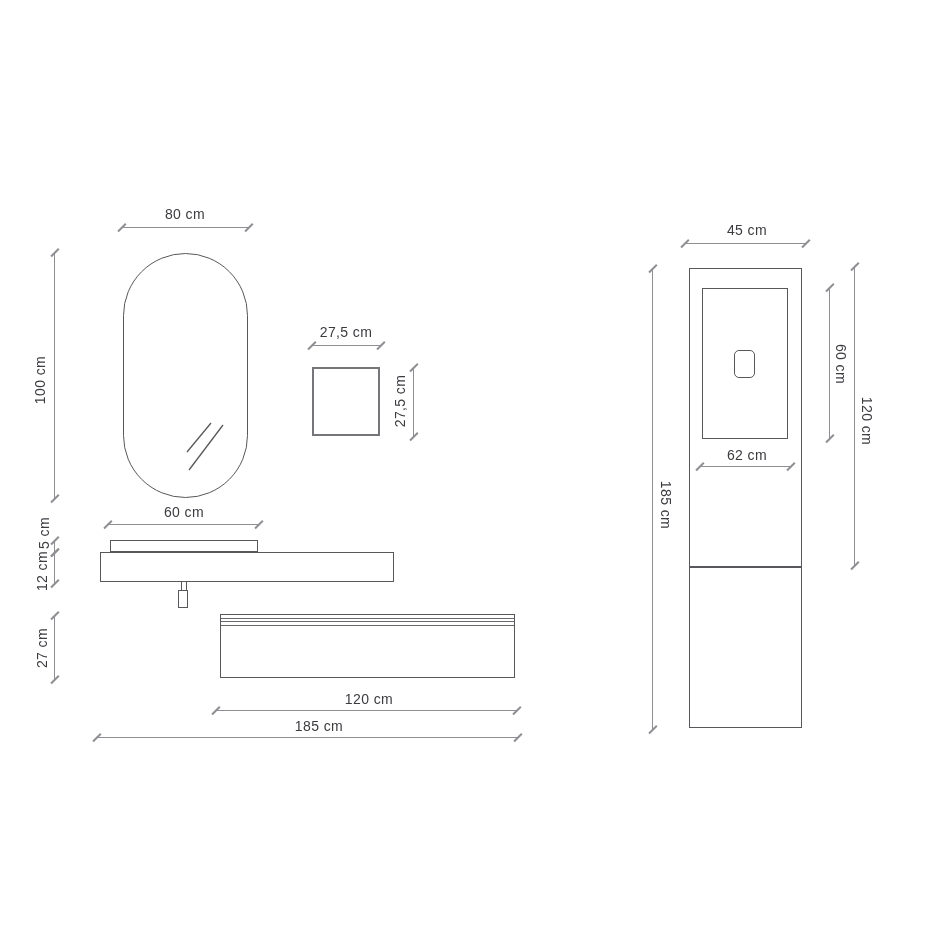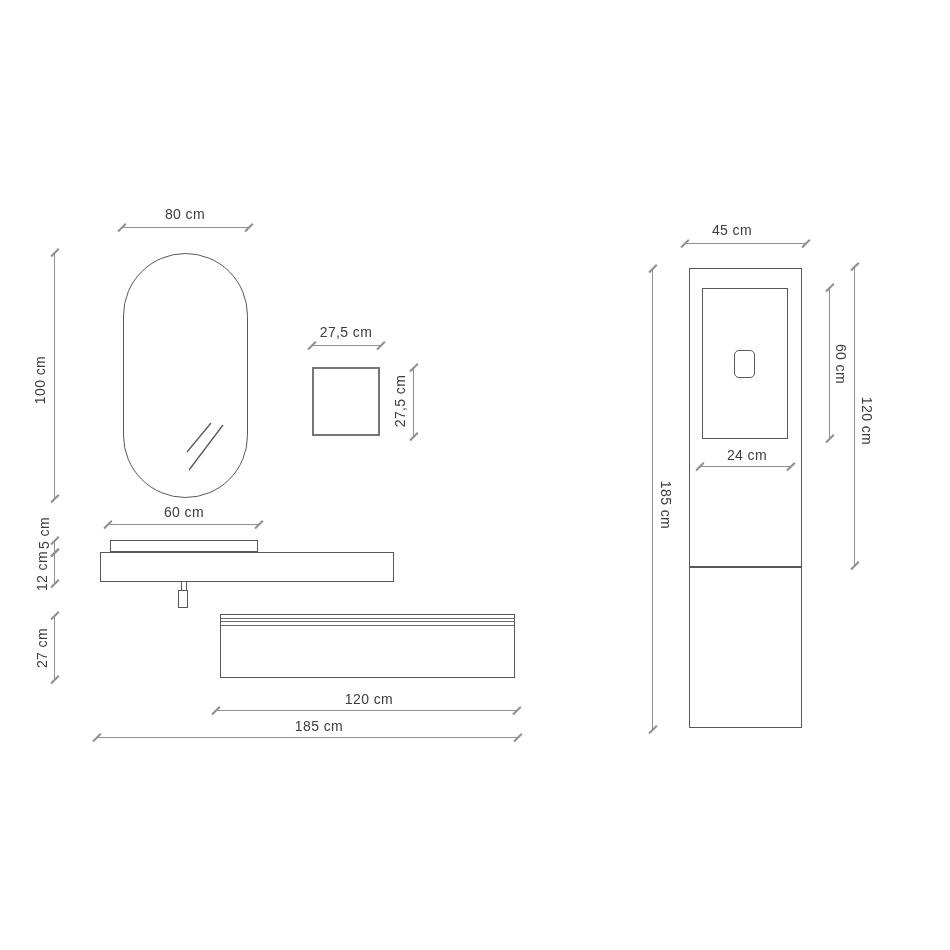--- a/index.html
+++ b/index.html
@@ -117,33 +117,33 @@
 
     <span class="lbl" style="left:319px; top:726px;">185 cm</span>
     <div class="dim-h" style="left:97px; top:737px; width:420px;">
       <i class="tick ts"></i>
         <i class="tick te"></i>
     </div>
   </div>
 
   <div class="group">
 
-    <span class="lbl" style="left:732px; top:230px;">45 cm</span>
+    <span class="lbl" style="left:747px; top:230px;">45 cm</span>
     <div class="dim-h" style="left:685px; top:243px; width:120px;">
       <i class="tick ts"></i>
         <i class="tick te"></i>
     </div>
 
     <div class="obj" style="left:689px; top:268px; width:113px; height:460px;"></div>
     <div class="hline-obj" style="left:689px; top:566px; width:113px;"></div>
 
     <div class="obj" style="left:702px; top:288px; width:86px; height:151px; border-width:1.4px;"></div>
     <div class="obj" style="left:734px; top:350px; width:21px; height:28px; border-radius:5px;"></div>
 
-    <span class="lbl" style="left:747px; top:455px;">24 cm</span>
+    <span class="lbl" style="left:747px; top:455px;">62 cm</span>
     <div class="dim-h" style="left:700px; top:466px; width:90px;">
       <i class="tick ts"></i>
         <i class="tick te"></i>
     </div>
 
     <div class="dim-v" style="left:652px; top:268px; height:461px;">
       <i class="tick ts"></i>
         <i class="tick te"></i>
     </div>
     <span class="lbl rot-cw" style="left:666px; top:505px;">185 cm</span>

